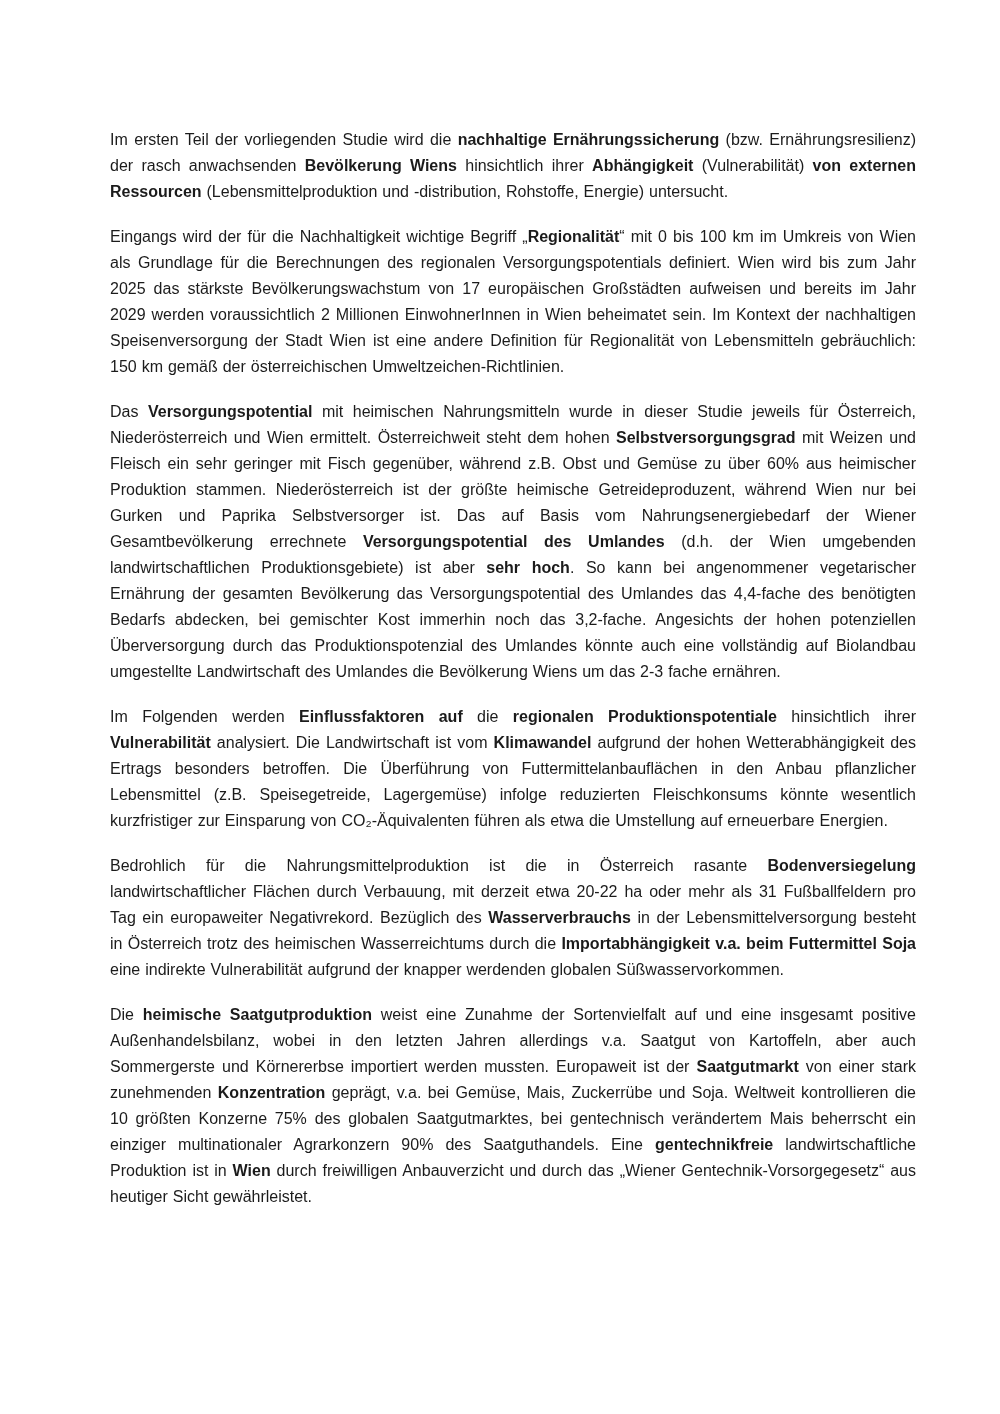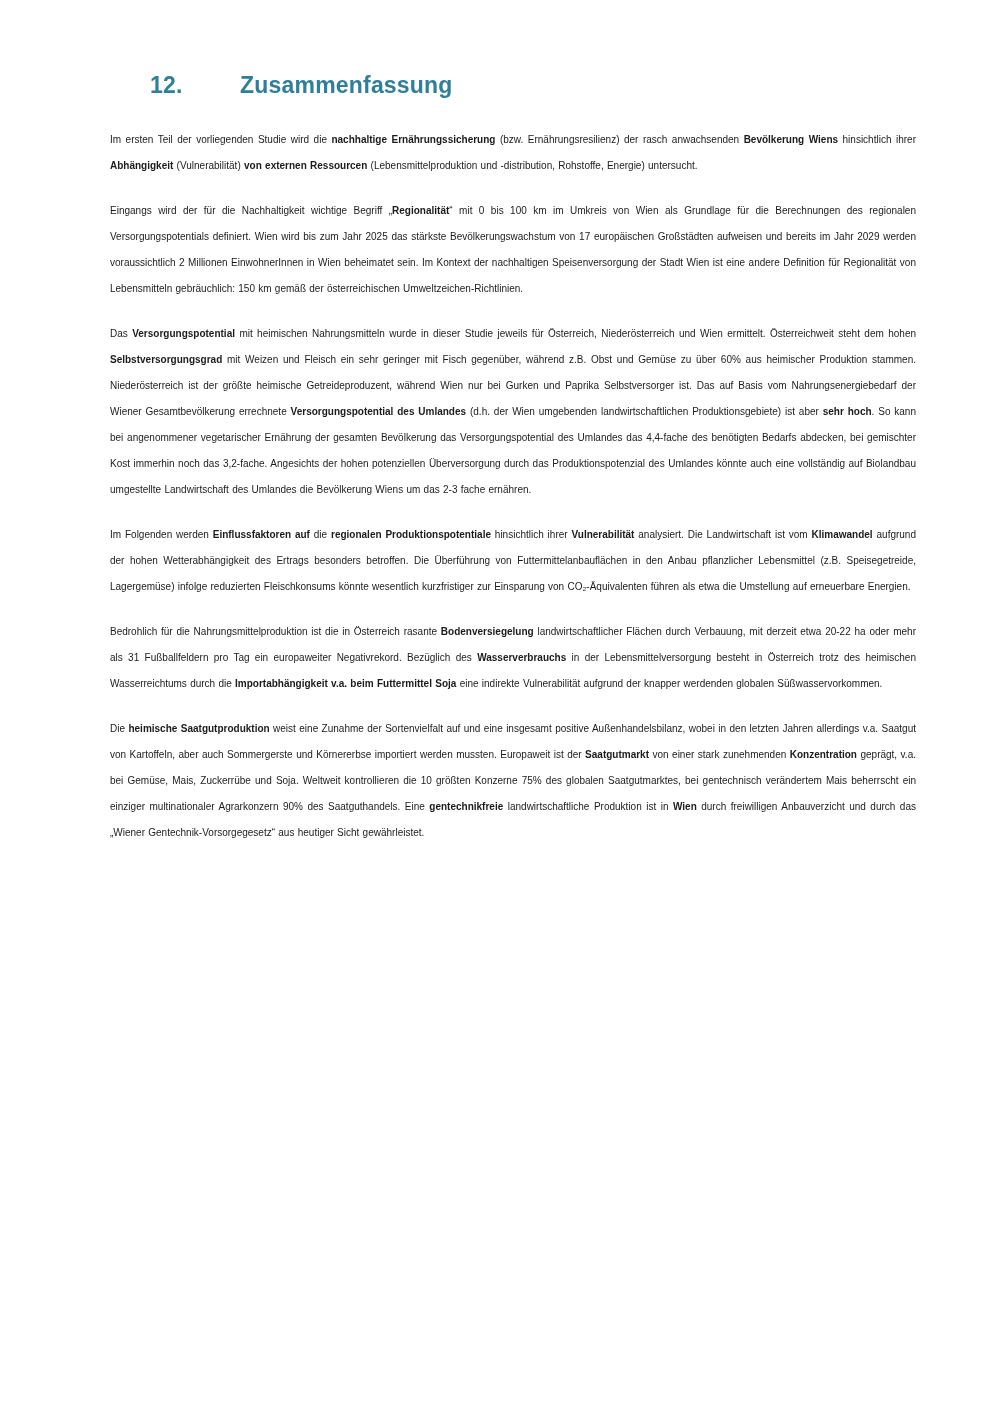--- a/index.html
+++ b/index.html
@@ -32,21 +32,21 @@
     width: 90px;
   }
   .doc-body {
     position: absolute;
     left: 110px;
     top: 127px;
     width: 806px;
   }
   .para {
     margin: 0 0 19px 0;
-    font-size: 10px;
+    font-size: 16px;
     line-height: 26px;
     text-align: justify;
     text-justify: inter-word;
     word-spacing: 0.5px;
   }
   .para b {
     font-weight: bold;
   }
   .page-number {
     position: absolute;
@@ -55,24 +55,20 @@
     width: 806px;
     text-align: right;
     font-size: 15px;
     color: #1b1b1b;
   }
 </style>
 </head>
 <body>
 
 <div class="page">
-  <h1 class="heading" style="color: rgb(46, 127, 156);">
-    <span class="h-num">12.</span>
-    <span class="h-title">Zusammenfassung</span>
-  </h1>
 
   <div class="doc-body">
       <p class="para"><span>Im ersten Teil der vorliegenden Studie wird die </span><b>nachhaltige Ernährungssicherung</b><span> (bzw. Ernährungsresilienz) der rasch anwachsenden </span><b>Bevölkerung Wiens</b><span> hinsichtlich ihrer </span><b>Abhängigkeit</b><span> (Vulnerabilität) </span><b>von externen Ressourcen</b><span> (Lebensmittelproduktion und -distribution, Rohstoffe, Energie) untersucht.</span></p>
       <p class="para"><span>Eingangs wird der für die Nachhaltigkeit wichtige Begriff „</span><b>Regionalität</b><span>“ mit 0 bis 100 km im Umkreis von Wien als Grundlage für die Berechnungen des regionalen Versorgungspotentials definiert. Wien wird bis zum Jahr 2025 das stärkste Bevölkerungswachstum von 17 europäischen Großstädten aufweisen und bereits im Jahr 2029 werden voraussichtlich 2 Millionen EinwohnerInnen in Wien beheimatet sein. Im Kontext der nachhaltigen Speisenversorgung der Stadt Wien ist eine andere Definition für Regionalität von Lebensmitteln gebräuchlich: 150 km gemäß der österreichischen Umweltzeichen-Richtlinien.</span></p>
       <p class="para"><span>Das </span><b>Versorgungspotential</b><span> mit heimischen Nahrungsmitteln wurde in dieser Studie jeweils für Österreich, Niederösterreich und Wien ermittelt. Österreichweit steht dem hohen </span><b>Selbstversorgungsgrad</b><span> mit Weizen und Fleisch ein sehr geringer mit Fisch gegenüber, während z.B. Obst und Gemüse zu über 60% aus heimischer Produktion stammen. Niederösterreich ist der größte heimische Getreideproduzent, während Wien nur bei Gurken und Paprika Selbstversorger ist. Das auf Basis vom Nahrungsenergiebedarf der Wiener Gesamtbevölkerung errechnete </span><b>Versorgungspotential des Umlandes</b><span> (d.h. der Wien umgebenden landwirtschaftlichen Produktionsgebiete) ist aber </span><b>sehr hoch</b><span>. So kann bei angenommener vegetarischer Ernährung der gesamten Bevölkerung das Versorgungspotential des Umlandes das 4,4-fache des benötigten Bedarfs abdecken, bei gemischter Kost immerhin noch das 3,2-fache. Angesichts der hohen potenziellen Überversorgung durch das Produktionspotenzial des Umlandes könnte auch eine vollständig auf Biolandbau umgestellte Landwirtschaft des Umlandes die Bevölkerung Wiens um das 2-3 fache ernähren.</span></p>
       <p class="para"><span>Im Folgenden werden </span><b>Einflussfaktoren auf</b><span> die </span><b>regionalen Produktionspotentiale</b><span> hinsichtlich ihrer </span><b>Vulnerabilität</b><span> analysiert. Die Landwirtschaft ist vom </span><b>Klimawandel</b><span> aufgrund der hohen Wetterabhängigkeit des Ertrags besonders betroffen. Die Überführung von Futtermittelanbauflächen in den Anbau pflanzlicher Lebensmittel (z.B. Speisegetreide, Lagergemüse) infolge reduzierten Fleischkonsums könnte wesentlich kurzfristiger zur Einsparung von CO₂-Äquivalenten führen als etwa die Umstellung auf erneuerbare Energien.</span></p>
       <p class="para"><span>Bedrohlich für die Nahrungsmittelproduktion ist die in Österreich rasante </span><b>Bodenversiegelung</b><span> landwirtschaftlicher Flächen durch Verbauung, mit derzeit etwa 20-22 ha oder mehr als 31 Fußballfeldern pro Tag ein europaweiter Negativrekord. Bezüglich des </span><b>Wasserverbrauchs</b><span> in der Lebensmittelversorgung besteht in Österreich trotz des heimischen Wasserreichtums durch die </span><b>Importabhängigkeit v.a. beim Futtermittel Soja</b><span> eine indirekte Vulnerabilität aufgrund der knapper werdenden globalen Süßwasservorkommen.</span></p>
       <p class="para"><span>Die </span><b>heimische Saatgutproduktion</b><span> weist eine Zunahme der Sortenvielfalt auf und eine insgesamt positive Außenhandelsbilanz, wobei in den letzten Jahren allerdings v.a. Saatgut von Kartoffeln, aber auch Sommergerste und Körnererbse importiert werden mussten. Europaweit ist der </span><b>Saatgutmarkt</b><span> von einer stark zunehmenden </span><b>Konzentration</b><span> geprägt, v.a. bei Gemüse, Mais, Zuckerrübe und Soja. Weltweit kontrollieren die 10 größten Konzerne 75% des globalen Saatgutmarktes, bei gentechnisch verändertem Mais beherrscht ein einziger multinationaler Agrarkonzern 90% des Saatguthandels. Eine </span><b>gentechnikfreie</b><span> landwirtschaftliche Produktion ist in </span><b>Wien</b><span> durch freiwilligen Anbauverzicht und durch das „Wiener Gentechnik-Vorsorgegesetz“ aus heutiger Sicht gewährleistet.</span></p>
     </div>
 

